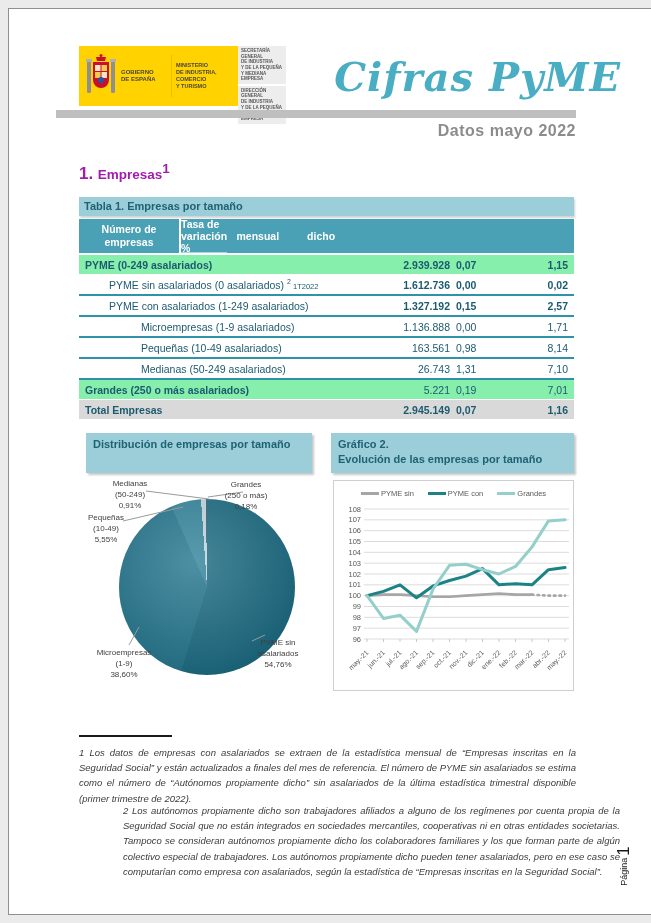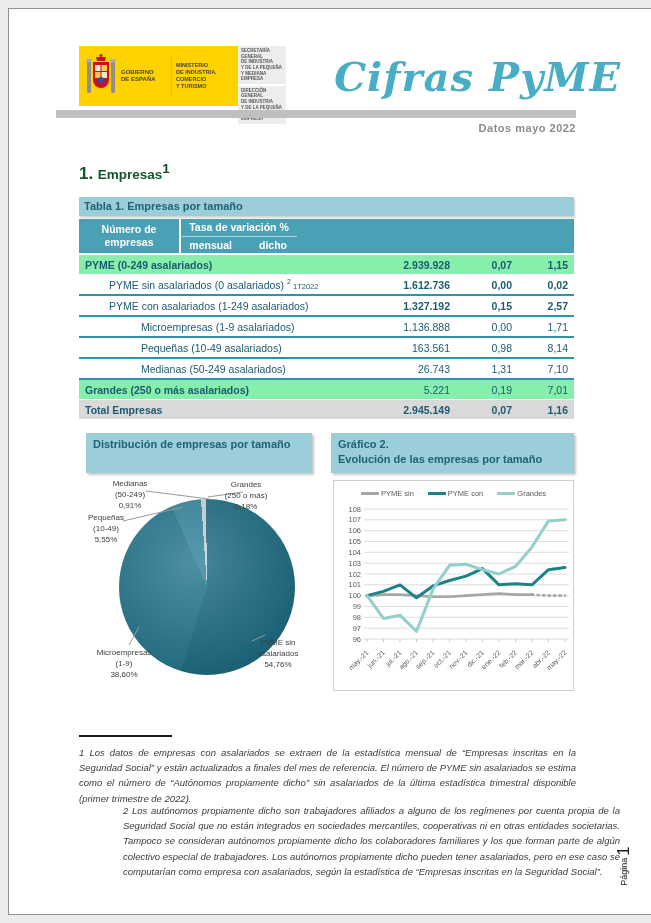--- a/index.html
+++ b/index.html
@@ -11,51 +11,51 @@
   
   .logo-yellow{left:70px;top:37px;width:159px;height:60px;background:#ffd200;display:flex;align-items:center;}
   .coa{margin-left:7px;}
   .gob-txt{font-size:6px;font-weight:bold;color:#4a4637;line-height:1.25;margin-left:5px;width:46px;}
   .logo-divider{width:1px;height:42px;background:#e6bd00;margin:0 4px;}
   .min-txt{font-size:5.5px;font-weight:bold;color:#4a4637;line-height:1.3;width:52px;}
   .org-block{left:229px;top:37px;width:48px;height:60px;display:flex;flex-direction:column;gap:2px;}
   .org-box{background:#ededed;flex:1;font-size:4.5px;line-height:1.25;color:#555;padding:2px 3px;font-weight:bold;}
   .brand{right:65px;left:auto;top:44px;width:300px;text-align:right;font-family:"DejaVu Serif",serif;font-style:italic;font-weight:bold;font-size:40px;color:#49aec3;letter-spacing:1px;}
   .hr-bar{left:47px;top:101px;width:520px;height:8px;background:#bfbfbf;}
-  .datos{left:47px;top:113px;width:520px;text-align:right;font-size:11px;font-weight:bold;color:#8c8c8c;letter-spacing:.5px;}
-
-  
-  .sec-h{left:70px;top:152px;color:#14532d;font-weight:bold;}
+  .datos{left:47px;top:113px;width:520px;text-align:right;font-size:16px;font-weight:bold;color:#8c8c8c;letter-spacing:.5px;}
+
+  
+  .sec-h{left:70px;top:152px;color:#a21caf;font-weight:bold;}
   .sec-h .num{font-size:17px;}
   .sec-h .ttl{font-size:13.5px;}
   .sec-h sup{font-size:8px;}
 
   
   .caption-bar{left:70px;top:188px;width:495px;height:19px;background:#9cceda;color:#1e6274;font-weight:bold;font-size:11px;line-height:19px;padding-left:5px;box-sizing:border-box;box-shadow:1px 2px 2px rgba(0,0,0,.18);}
   .tbl{left:70px;top:210px;width:495px;font-size:10.5px;color:#1c5a70;}
   .thead{display:flex;background:#4aa0b5;color:#fff;font-weight:bold;height:34px;}
   .th-label{width:277px;display:flex;align-items:center;justify-content:center;text-align:center;}
   .th-num{width:100px;display:flex;align-items:center;justify-content:center;text-align:center;line-height:1.25;}
-  .th-tasa{width:118px;border-left:2px solid #ffffff;box-sizing:border-box;display:flex;flex-direction:column;}
+  .th-tasa{width:118px;border-left:2px solid #ffffff;box-sizing:border-box;display:flex;flex-direction:row;}
   .tasa-top{flex:1;display:flex;align-items:center;justify-content:center;border-bottom:1px solid rgba(255,255,255,.55);}
   .tasa-sub{flex:1;display:flex;align-items:center;}
   .tasa-sub span{display:block;text-align:right;box-sizing:border-box;}
   .tasa-sub .m{width:60px;padding-right:8px;text-align:right;}
   .tasa-sub .a{width:58px;padding-right:10px;}
   .tbody{margin-top:2px;}
   .trow{display:flex;height:19px;align-items:center;}
   .trow.bg-white{background:#fff;border-bottom:2px solid #2e93a8;}
   .trow.bg-blue{background:#86efac;border-bottom:1px solid #ffffff;}
   .trow.bg-gray{background:#d9d9d9;}
   .tc{box-sizing:border-box;}
   .tc.lab{width:277px;padding-left:6px;}
   .ind-1 .tc.lab{padding-left:30px;}
   .ind-2 .tc.lab{padding-left:62px;}
   .tc.num{width:100px;text-align:right;padding-right:6px;}
-  .tc.men{width:60px;text-align:right;padding-right:4px;}
+  .tc.men{width:60px;text-align:left;padding-right:4px;}
   .tc.anu{width:58px;text-align:right;padding-right:6px;}
   .b{font-weight:bold;}
   .tc.lab sup{font-size:7px;}
   .tc.lab .note{font-size:7.5px;}
 
   
   .graf-bar{height:40px;background:#9cceda;color:#1e6274;font-weight:bold;font-size:11px;padding:4px 0 0 7px;box-sizing:border-box;line-height:15px;box-shadow:2px 2px 2px rgba(0,0,0,.22);}
   .graf1-bar{left:77px;top:424px;width:226px;}
   .graf2-bar{left:322px;top:424px;width:243px;}
 

